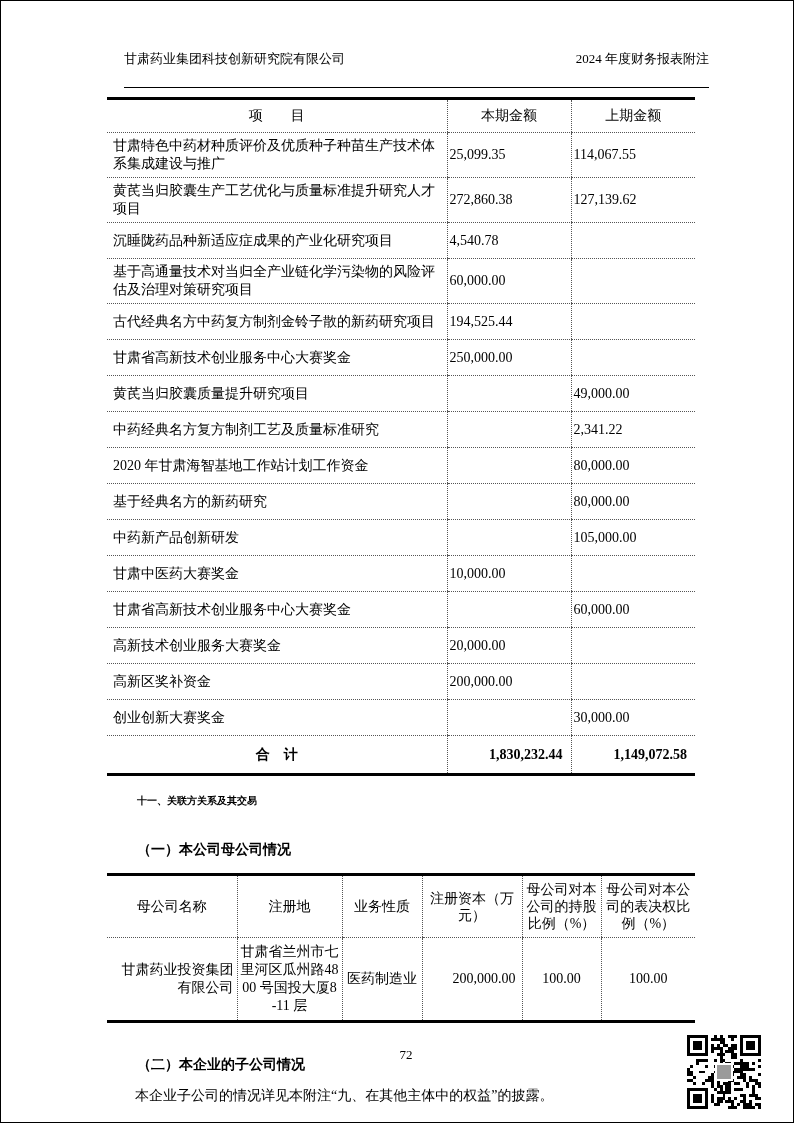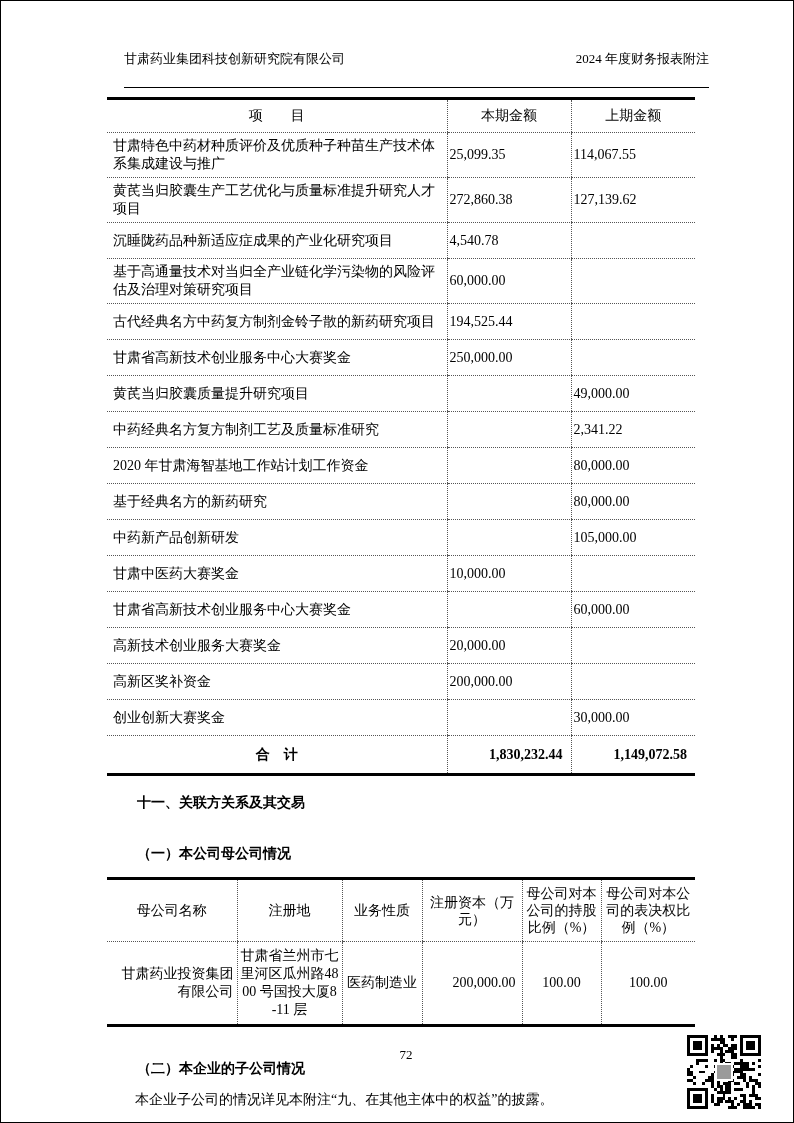--- a/index.html
+++ b/index.html
@@ -31,21 +31,21 @@
   .t1 tbody td{height:27px;}
   .t1 tfoot td{height:29px;font-weight:bold;border-bottom:none;}
   .t1 tfoot td.lbl{text-align:center;}
   .t1 tfoot td.num{text-align:right;padding-right:8px;}
   .t2{margin-top:14px;}
   .t2 th{text-align:center;padding:5px 2px;line-height:17px;}
   .t2 td{padding:5px 3px;line-height:18px;}
   .t2 td.l{text-align:right;padding-left:6px;}
   .t2 td.c{text-align:center;}
   .t2 td.r{text-align:right;padding-right:6px;}
-  .h3{font-weight:bold;font-size:14px;margin:18px 0 4px 30px;}
+  .h3{font-weight:bold;font-size:10px;margin:18px 0 4px 30px;}
   .h4{font-weight:bold;font-size:14px;margin:33px 0 0 30px;}
   .para{font-size:14px;margin:13px 0 0 28px;line-height:18px;}
   
   .pageno{position:absolute;left:8px;top:1046px;width:794px;text-align:center;font-size:13px;}
   .qr{position:absolute;left:686px;top:1034px;width:74px;height:74px;}
 </style>
 </head>
 <body>
 
 <div class="page">

